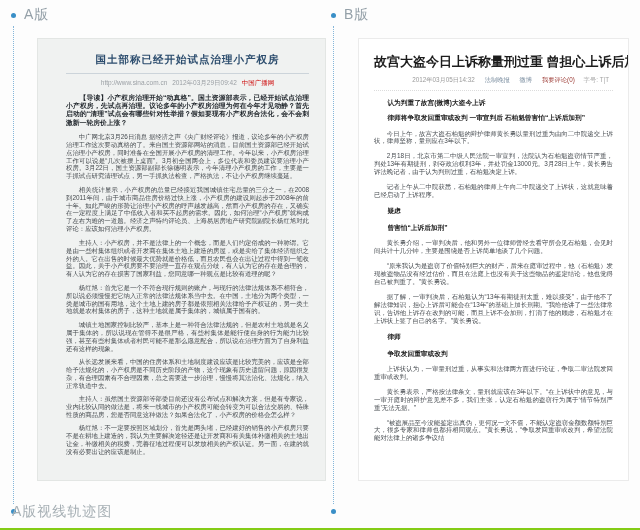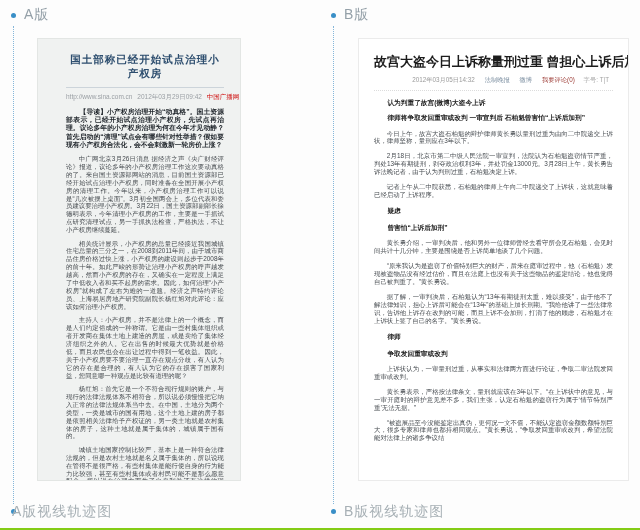--- a/index.html
+++ b/index.html
@@ -6,21 +6,21 @@
   *{box-sizing:border-box;}
   body{font-family:"Liberation Sans","DejaVu Sans",sans-serif;}
   #stage{position:relative;width:640px;height:530px;background:#fdfdfd;overflow:hidden;border-bottom:2px solid #84cc16;}
 
   .col-dotline{position:absolute;top:26px;height:478px;width:0;border-left:1px dotted #85b7da;}
   .dot{position:absolute;width:5px;height:5px;border-radius:50%;background:#3a8fc7;}
   .sec-label{position:absolute;font-size:14px;color:#94a0a8;letter-spacing:1px;}
   .foot-label{position:absolute;font-size:14px;color:#a7b0b5;letter-spacing:1px;}
 
   
-  .cardA{position:absolute;left:37px;top:38px;width:204px;height:443px;
+  .cardA{position:absolute;left:37px;top:38px;width:289px;height:443px;
          background:#f0f2f1;border:1px solid #e3e6e4;padding:12px 16px 10px 28px;overflow:hidden;}
   .a-title{font-size:10.5px;font-weight:bold;color:#2c4d6e;text-align:center;letter-spacing:1px;margin:2px 0 6px 0;}
   .a-rule{border-top:1px solid #ccd4da;margin:0 0 5px 0;}
   .a-meta{font-size:6.5px;color:#9a9fa4;text-align:center;white-space:nowrap;margin-bottom:6px;}
   .a-meta .src{color:#c00;margin-left:3px;}
   .a-lead{font-size:6.8px;line-height:8.2px;font-weight:bold;color:#1e242a;text-align:justify;text-indent:2em;margin:6px 0;}
   .a-p{font-size:6.4px;line-height:7.9px;color:#454a4f;text-align:justify;text-indent:2em;margin:5.5px 0;}
 
   
   .cardB{position:absolute;left:358px;top:38px;width:271px;height:443px;
@@ -45,21 +45,20 @@
   <div class="col-dotline" style="left:13px;"></div>
   <span class="dot" style="left:11px;top:509px;"></span>
 
   <span class="dot" style="left:331px;top:13px;"></span>
   <div class="col-dotline" style="left:333px;"></div>
   <span class="dot" style="left:331px;top:509px;"></span>
 
   <div class="sec-label" style="left:24px;top:6px;">A版</div>
   <div class="sec-label" style="left:344px;top:6px;">B版</div>
   <div class="foot-label" style="left:12px;top:503px;">A版视线轨迹图</div>
-  <div class="foot-label" style="left:344px;top:503px;">B版视线轨迹图</div>
 
   <div class="cardA">
     <div class="a-title">国土部称已经开始试点治理小产权房</div>
     <div class="a-rule"></div>
     <div class="a-meta">
       <span>http://www.sina.com.cn</span>
       <span style="margin-left:3px;">2012年03月29日09:42</span>
       <span class="src">中国广播网</span>
     </div>
     <div class="a-lead">【导读】小产权房治理开始“动真格”。国土资源部表示，已经开始试点治理小产权房，先试点再治理。议论多年的小产权房治理为何在今年才见动静？首先启动的“清理”试点会有哪些针对性举措？假如要现有小产权房合法化，会不会刺激新一轮房价上涨？</div>

